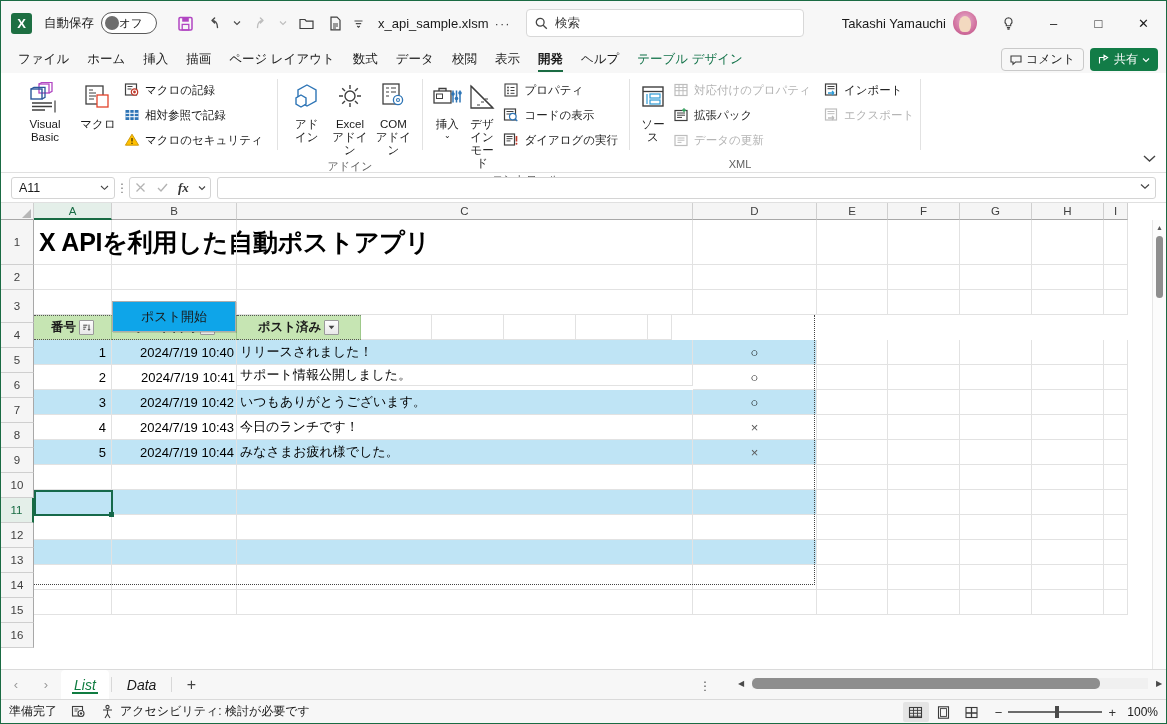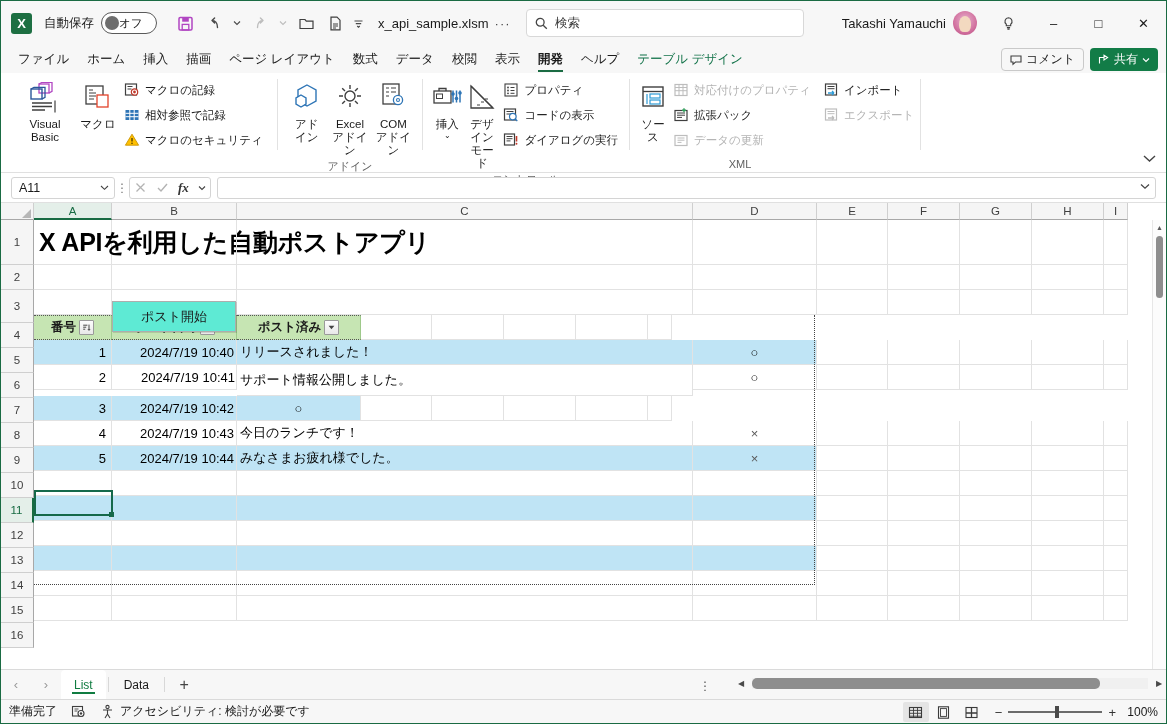--- a/index.html
+++ b/index.html
@@ -267,21 +267,21 @@
     width: 15px; height: 15px; flex: 0 0 15px;
     background: linear-gradient(#fdfdfd,#e8e8e8);
     border: 1px solid #9a9a9a; border-radius: 1px;
     display: flex; align-items: center; justify-content: center;
     margin-left: 3px;
   }
   .fdrop svg { display: block; }
   .postbtn {
     position: absolute; left: 111px; top: 98px;
     width: 124px; height: 31px;
-    background: #5eead4; border: 1px solid #adadad;
+    background: #0ea5e9; border: 1px solid #adadad;
     font-size: 13px; color: #1a1a1a;
     display: flex; align-items: center; justify-content: center;
     box-shadow: 1px 1px 0 rgba(0,0,0,0.12);
     z-index: 2;
   }
   .selbox {
     position: absolute; border: 2px solid #16694a;
     z-index: 4; pointer-events: none;
   }
   .selbox::after {
@@ -315,21 +315,21 @@
     border-top: 1px solid #dadada;
     position: relative;
   }
   .navarrow {
     width: 30px; display: flex; align-items: center; justify-content: center;
     font-size: 13px; color: #9a9a9a;
   }
   .sheetsep { width: 1px; background: #d8d8d8; margin: 7px 2px; }
   .stab {
     display: flex; align-items: center; padding: 0 13px;
-    font-size: 12px; color: #1a1a1a; position: relative;
+    font-size: 14px; color: #1a1a1a; position: relative; font-style: italic;
   }
   .stab.active {
     background: #fff; font-weight: normal; color: #107c41;
     border-radius: 4px 4px 0 0;
   }
   .stab.active .und {
     position: absolute; left: 11px; right: 11px; bottom: 5px;
     height: 2px; background: #107c41;
   }
   .addsheet {
@@ -868,32 +868,33 @@
         <div class="cell" style="width:71px;height:25px"></div>
         <div class="cell" style="width:72px;height:25px"></div>
         <div class="cell" style="width:72px;height:25px"></div>
         <div class="cell" style="width:72px;height:25px"></div>
         <div class="cell" style="width:24px;height:25px"></div>
       </div>
 
       <div class="grow">
         <div class="cell plain rt" style="width:78px;height:25px;padding-right:5px;">2</div>
         <div class="cell plain rt" style="width:125px;height:25px;padding-right:1px;">2024/7/19 10:41</div>
-        <div class="cell plain" style="width:456px;height:31px">サポート情報公開しました。</div>
+        <div class="cell plain" style="width:456px;height:21px">サポート情報公開しました。</div>
         <div class="cell plain ctr" style="width:124px;height:25px">○</div>
         <div class="cell" style="width:71px;height:25px"></div>
         <div class="cell" style="width:72px;height:25px"></div>
         <div class="cell" style="width:72px;height:25px"></div>
         <div class="cell" style="width:72px;height:25px"></div>
         <div class="cell" style="width:24px;height:25px"></div>
       </div>
 
       <div class="grow">
         <div class="cell band rt" style="width:78px;height:25px;padding-right:5px;">3</div>
         <div class="cell band rt" style="width:125px;height:25px;padding-right:2px;">2024/7/19 10:42</div>
+        <div class="cell band" style="width:456px;height:25px">いつもありがとうございます。</div>
         <div class="cell band ctr" style="width:124px;height:25px">○</div>
         <div class="cell" style="width:71px;height:25px"></div>
         <div class="cell" style="width:72px;height:25px"></div>
         <div class="cell" style="width:72px;height:25px"></div>
         <div class="cell" style="width:72px;height:25px"></div>
         <div class="cell" style="width:24px;height:25px"></div>
       </div>
 
       <div class="grow">
         <div class="cell plain rt" style="width:78px;height:25px;padding-right:5px;">4</div>

